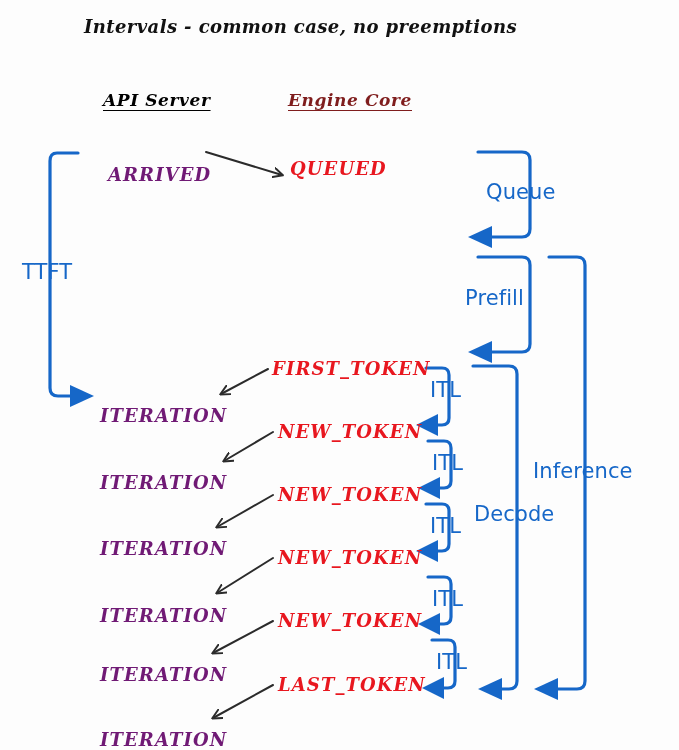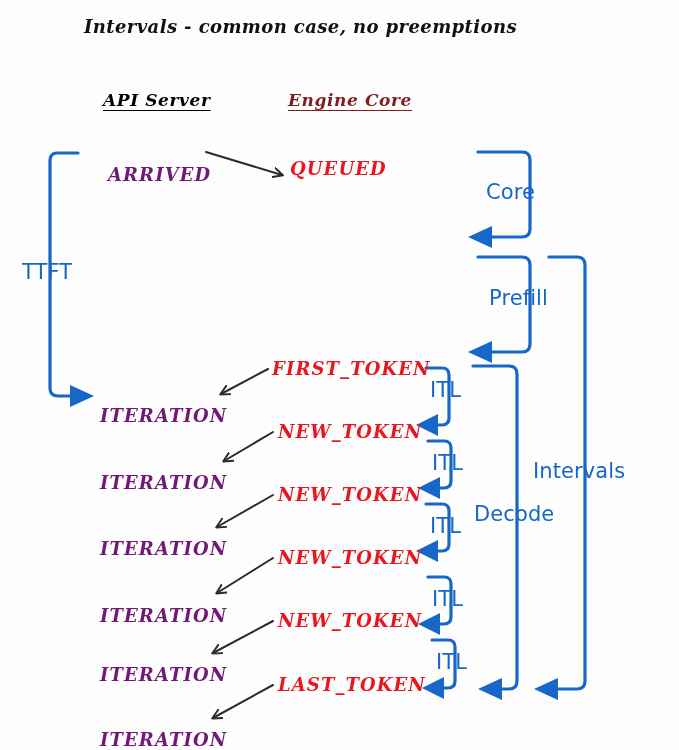--- a/index.html
+++ b/index.html
@@ -160,24 +160,24 @@
 
   <div class="txt state red" style="left:290px; top:160px;">QUEUED</div>
   <div class="txt state red" style="left:272px; top:360px;">FIRST_TOKEN</div>
   <div class="txt state red" style="left:278px; top:423px;">NEW_TOKEN</div>
   <div class="txt state red" style="left:278px; top:486px;">NEW_TOKEN</div>
   <div class="txt state red" style="left:278px; top:549px;">NEW_TOKEN</div>
   <div class="txt state red" style="left:278px; top:612px;">NEW_TOKEN</div>
   <div class="txt state red" style="left:278px; top:676px;">LAST_TOKEN</div>
 
   <div class="txt blue-label" style="left:22px;  top:262px;">TTFT</div>
-  <div class="txt blue-label" style="left:486px; top:182px;">Core</div>
-  <div class="txt blue-label" style="left:489px; top:288px;text-align:right;">Prefill</div>
+  <div class="txt blue-label" style="left:486px; top:182px;">Queue</div>
+  <div class="txt blue-label" style="left:465px; top:288px;text-align:right;">Prefill</div>
   <div class="txt blue-label" style="left:474px; top:504px;">Decode</div>
-  <div class="txt blue-label" style="left:533px; top:461px;">Intervals</div>
+  <div class="txt blue-label" style="left:533px; top:461px;">Inference</div>
 
   <div class="txt blue-label small" style="left:430px; top:380px;">ITL</div>
   <div class="txt blue-label small" style="left:432px; top:453px;">ITL</div>
   <div class="txt blue-label small" style="left:430px; top:516px;">ITL</div>
   <div class="txt blue-label small" style="left:432px; top:589px;">ITL</div>
   <div class="txt blue-label small" style="left:436px; top:652px;">ITL</div>
 
 </div>
 
 </body></html>

